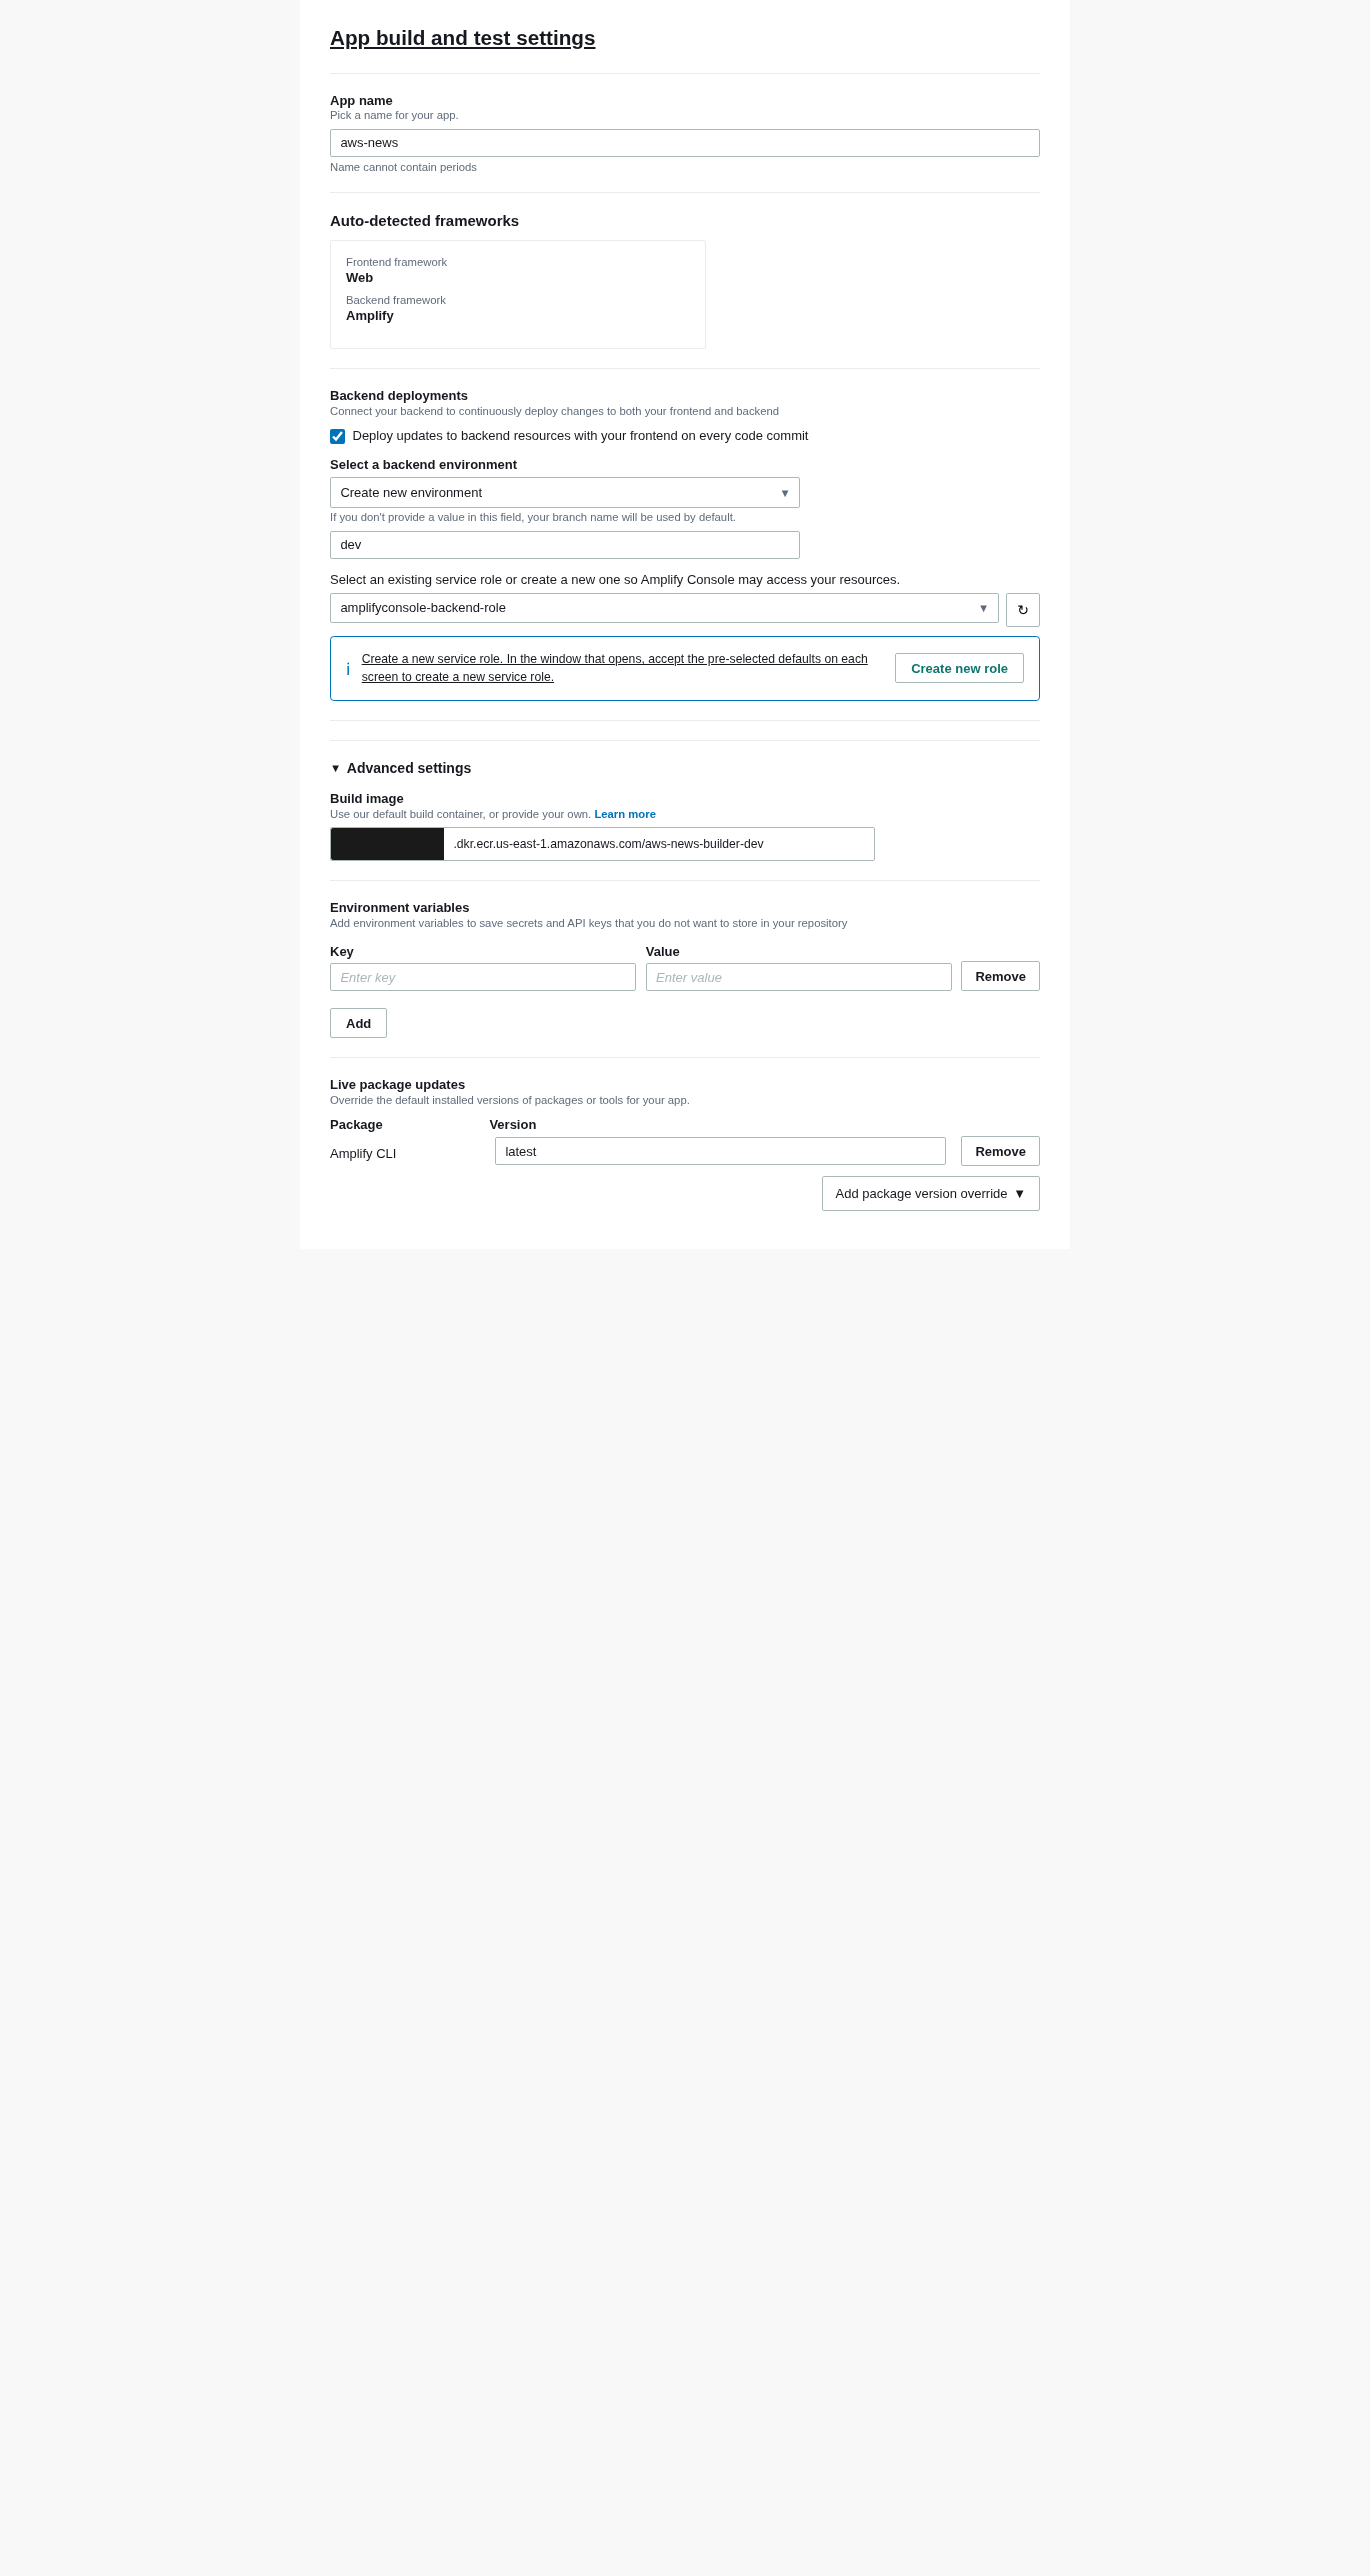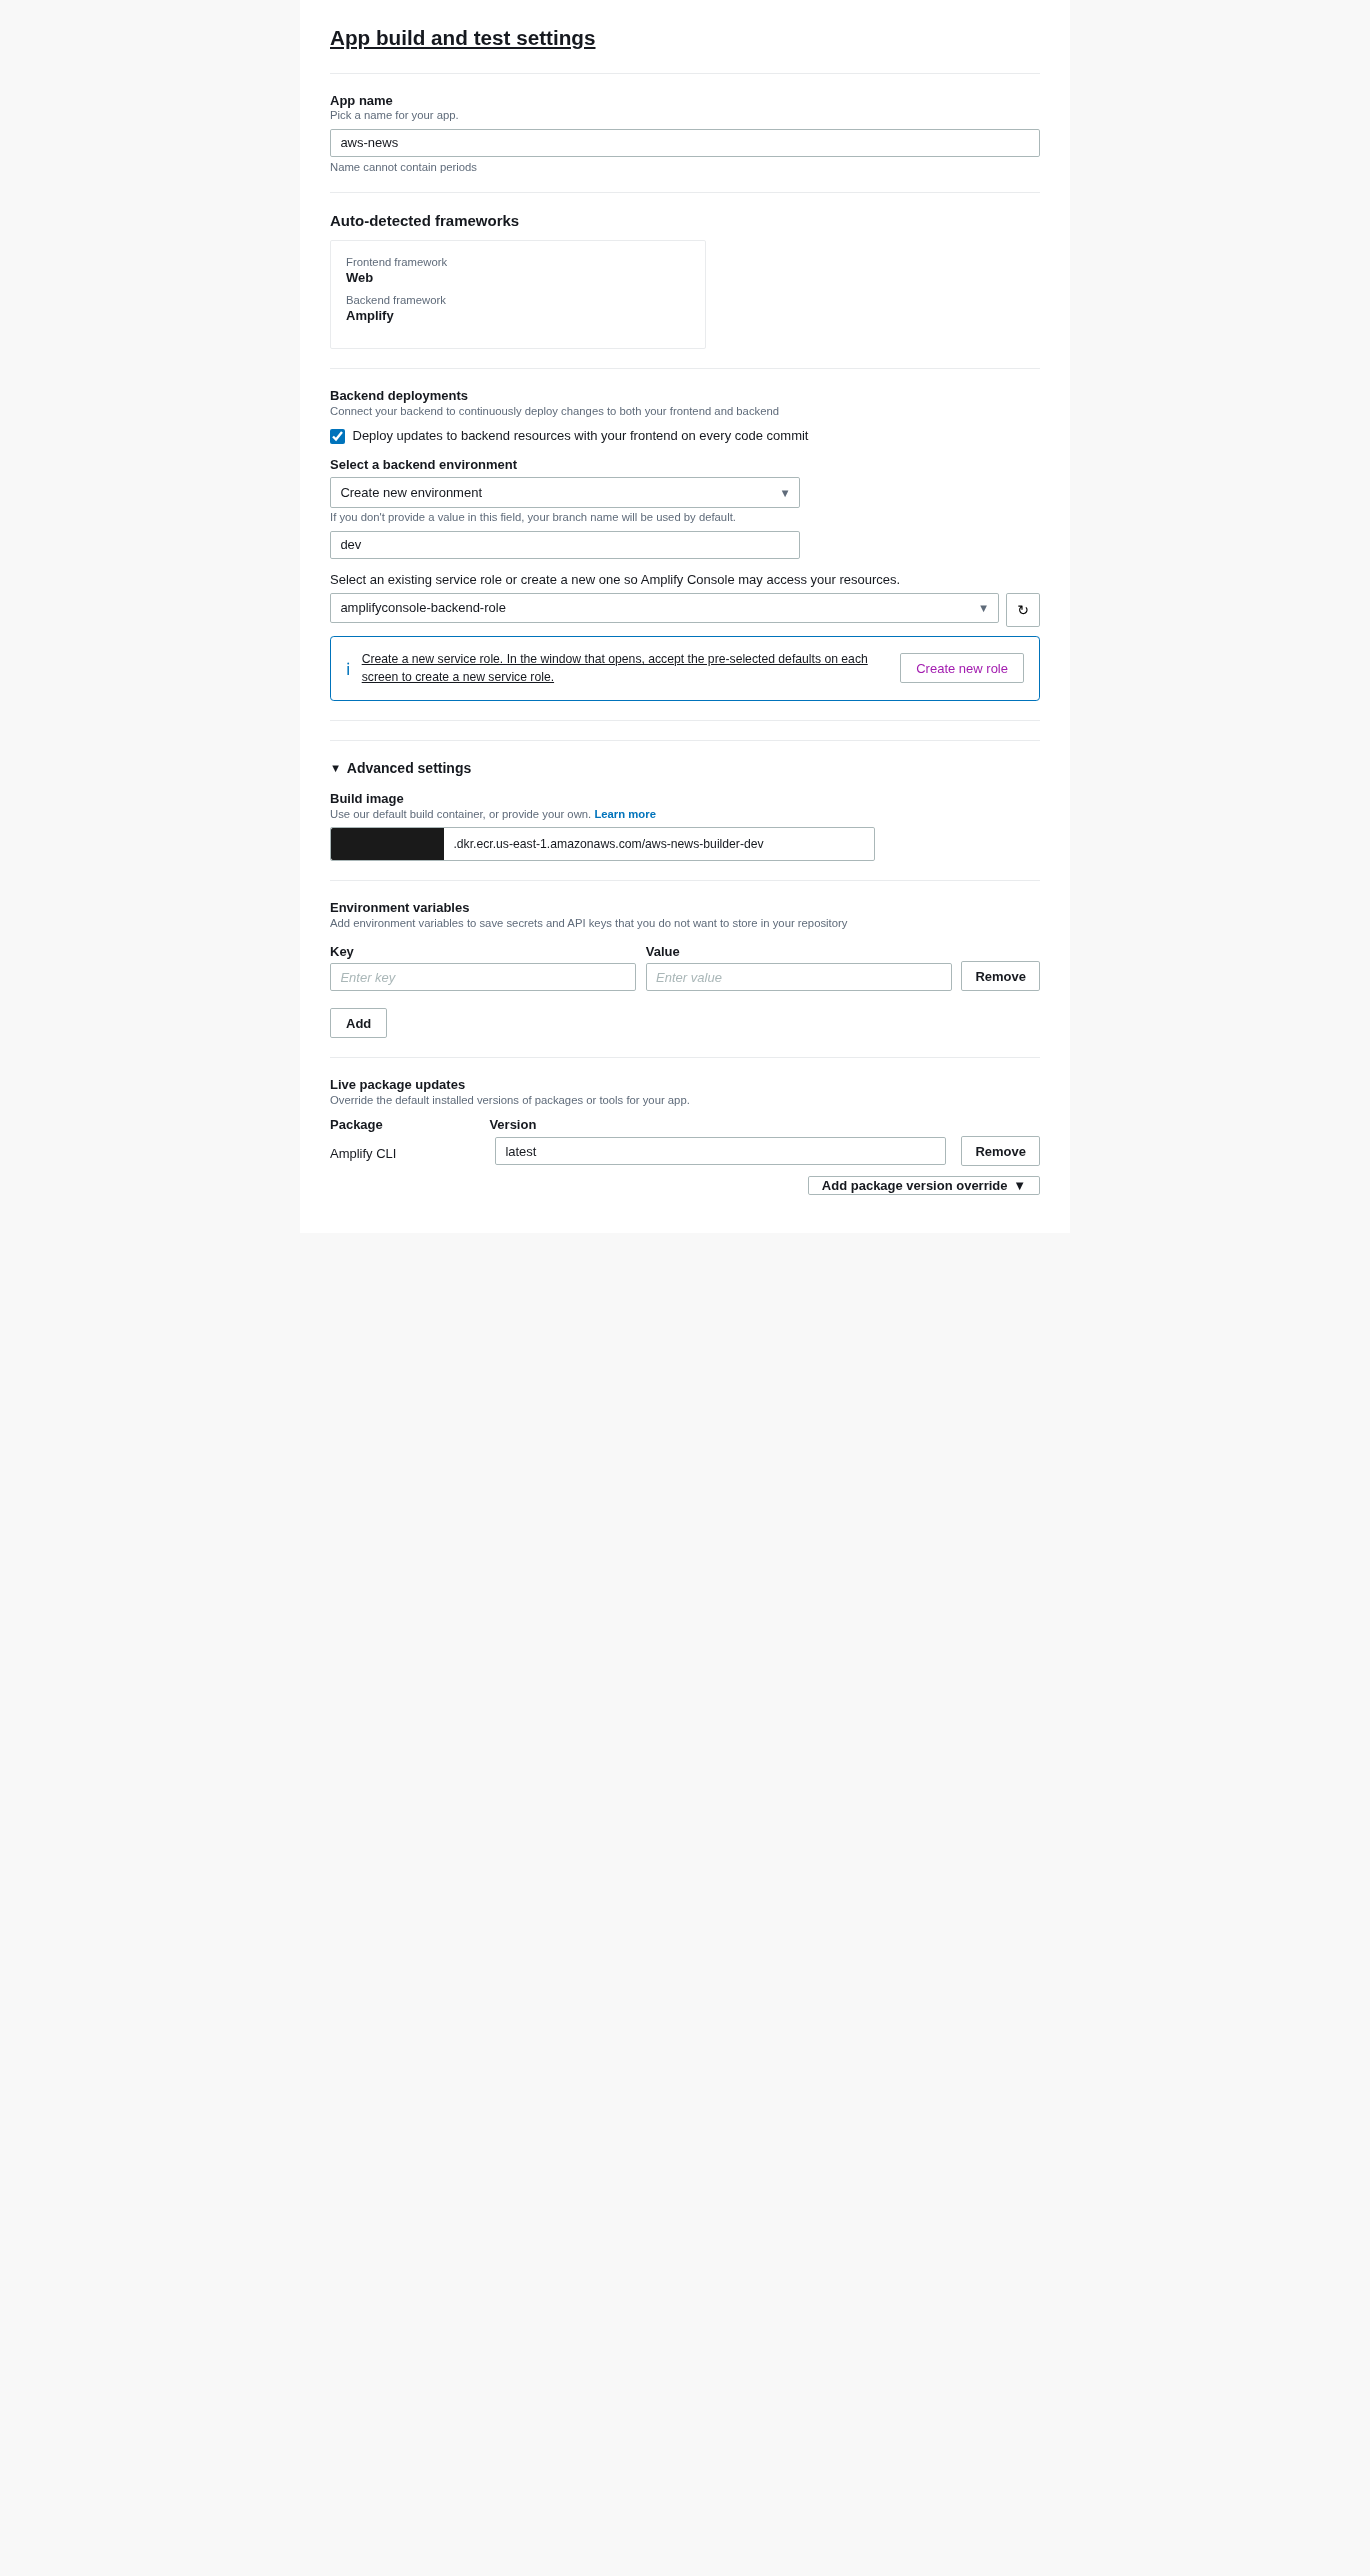--- a/index.html
+++ b/index.html
@@ -195,22 +195,22 @@
       color: #16191f;
       line-height: 1.5;
       text-decoration: underline;
     }
     .btn-create-role {
       padding: 6.6px 15px;
       border: 0.9px solid #aab7b8;
       border-radius: 1.9px;
       background: #fff;
       font-size: 13px;
-      font-weight: 400;
-      color: #a21caf;
+      font-weight: 700;
+      color: #0f766e;
       cursor: pointer;
       white-space: nowrap;
       flex-shrink: 0;
     }
     .build-settings-section {
       margin-top: 3.8px;
     }
     .build-file-row {
       font-size: 13px;
       font-weight: 600;
@@ -337,26 +337,26 @@
       color: #16191f;
       font-weight: 400;
       padding-top: 3.8px;
     }
     .add-pkg-btn {
       display: flex;
       justify-content: flex-end;
       margin-top: 9.4px;
     }
     .btn-add-pkg {
-      padding: 1px 13px;
-      border: 0.9px solid #aab7b8;
-      border-radius: 1.9px;
-      background: #fff;
-      font-size: 13px;
-      font-weight: 700;
+      padding: 9px 13px;
+      border: 0.9px solid #aab7b8;
+      border-radius: 1.9px;
+      background: #fff;
+      font-size: 13px;
+      font-weight: 400;
       cursor: pointer;
       color: #16191f;
       display: flex;
       align-items: center;
       gap: 5.6px;
     }
   </style>
 </head>
 <body>
 

